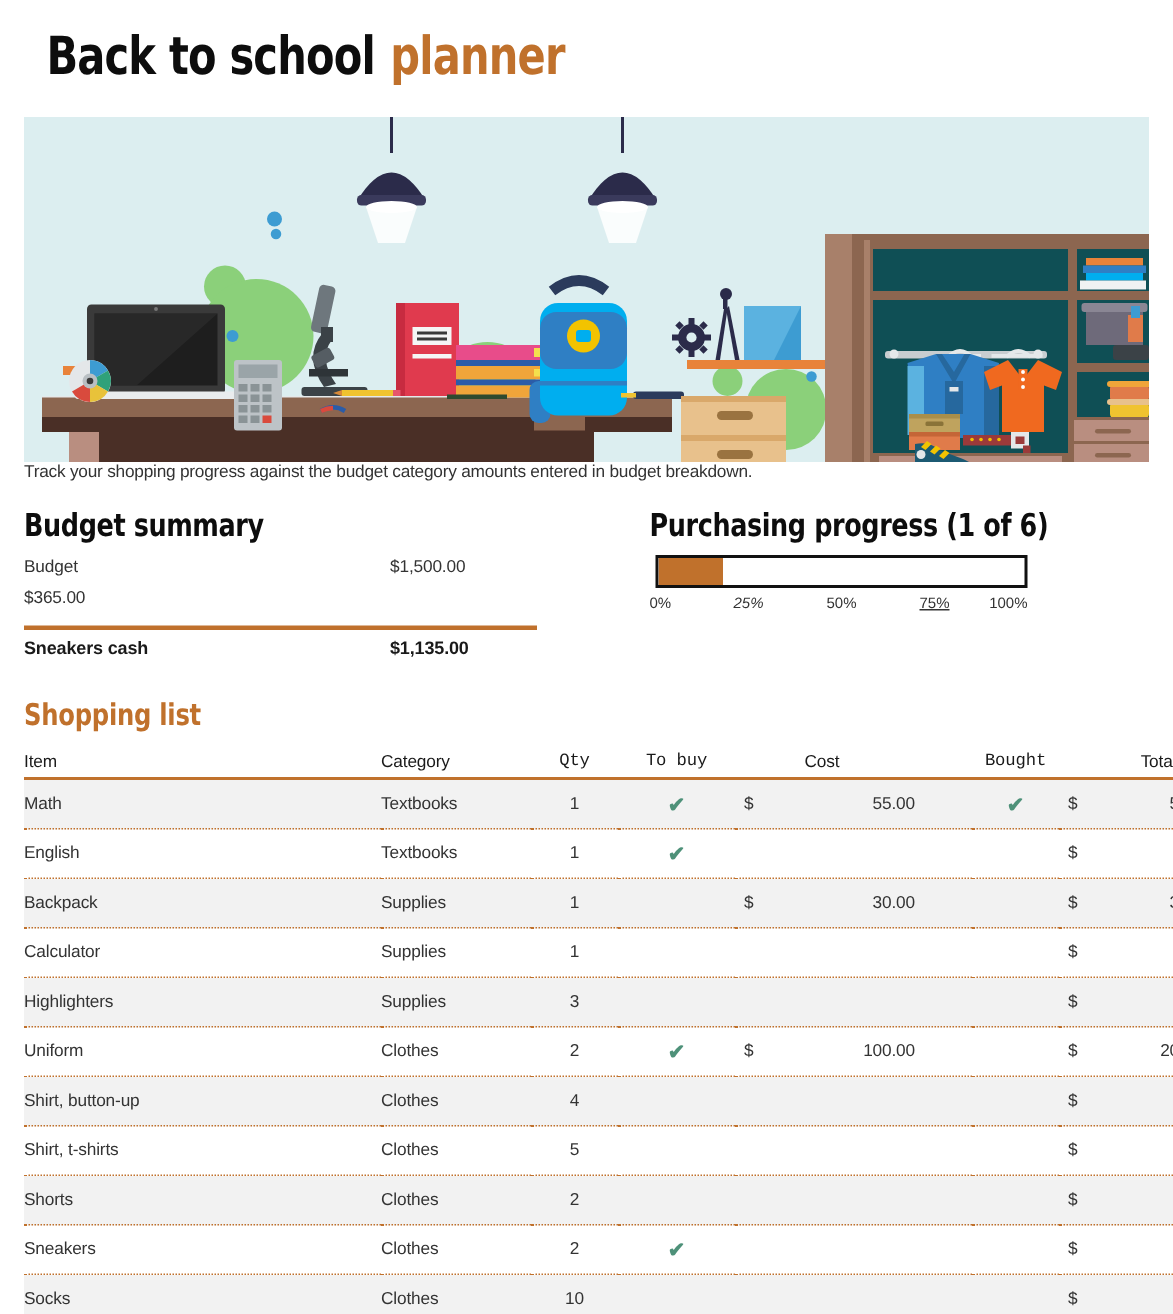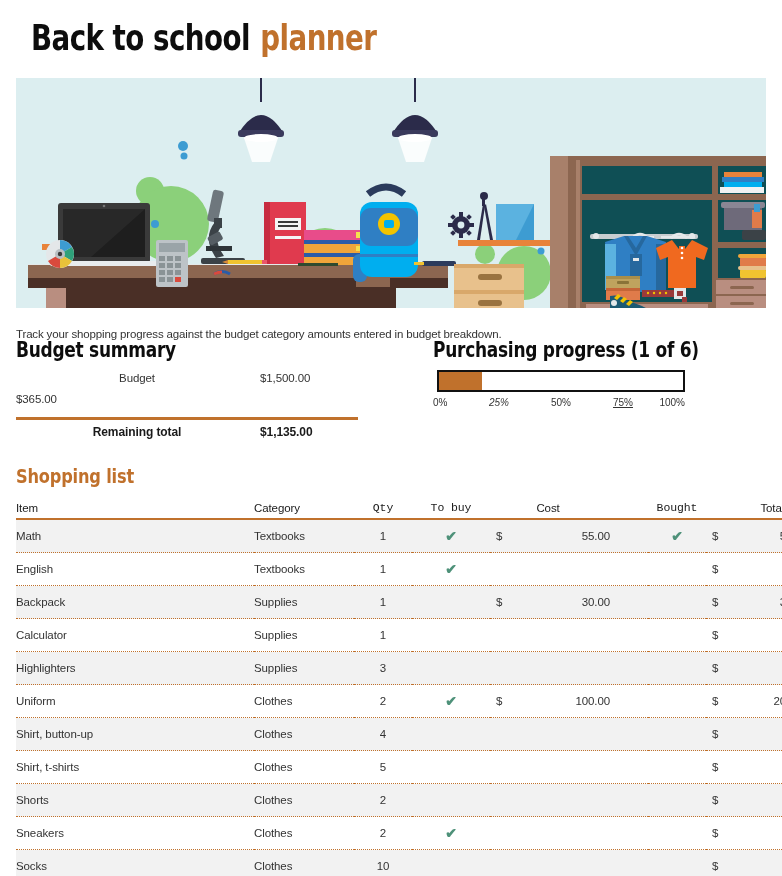--- a/index.html
+++ b/index.html
@@ -57,21 +57,21 @@
     height: 230px;
     overflow: hidden;
     background: #dceef0;
   }
   .hero svg { display: block; }
 
   
   .description {
     position: absolute;
     left: 16px;
-    top: 328px;
+    top: 309px;
     font-size: 11.5px;
     color: #333333;
     letter-spacing: -0.15px;
     white-space: nowrap;
   }
 
   
   .h-budget {
     position: absolute;
     left: 16px;
@@ -119,21 +119,21 @@
     top: 372px;
     width: 342px;
   }
   .budget-row {
     display: flex;
     align-items: baseline;
     height: 21px;
   }
   .budget-label {
     flex: 0 0 242px;
-    text-align: center;
+    text-align: left;
     font-size: 11.5px;
     color: #333333;
     padding-right: 2px;
     letter-spacing: -0.1px;
   }
   .budget-value {
     flex: 1;
     text-align: left;
     font-size: 11.5px;
     color: #333333;
@@ -567,21 +567,21 @@
 <div class="budget-table">
   <div class="budget-row">
     <div class="budget-label">Budget</div>
     <div class="budget-value">$1,500.00</div>
   </div>
   <div class="budget-row">
     <div class="budget-value">$365.00</div>
   </div>
   <div class="budget-rule"></div>
   <div class="budget-row total">
-    <div class="budget-label">Remaining total</div>
+    <div class="budget-label">Sneakers cash</div>
     <div class="budget-value">$1,135.00</div>
   </div>
 </div>
 
 <div class="h-progress">Purchasing progress (1 of 6)</div>
 
 <div class="progress-wrap">
   <div class="progress-track">
     <div class="progress-fill" style="width: 17.7%; background: rgb(192, 113, 44);"></div>
   </div>

